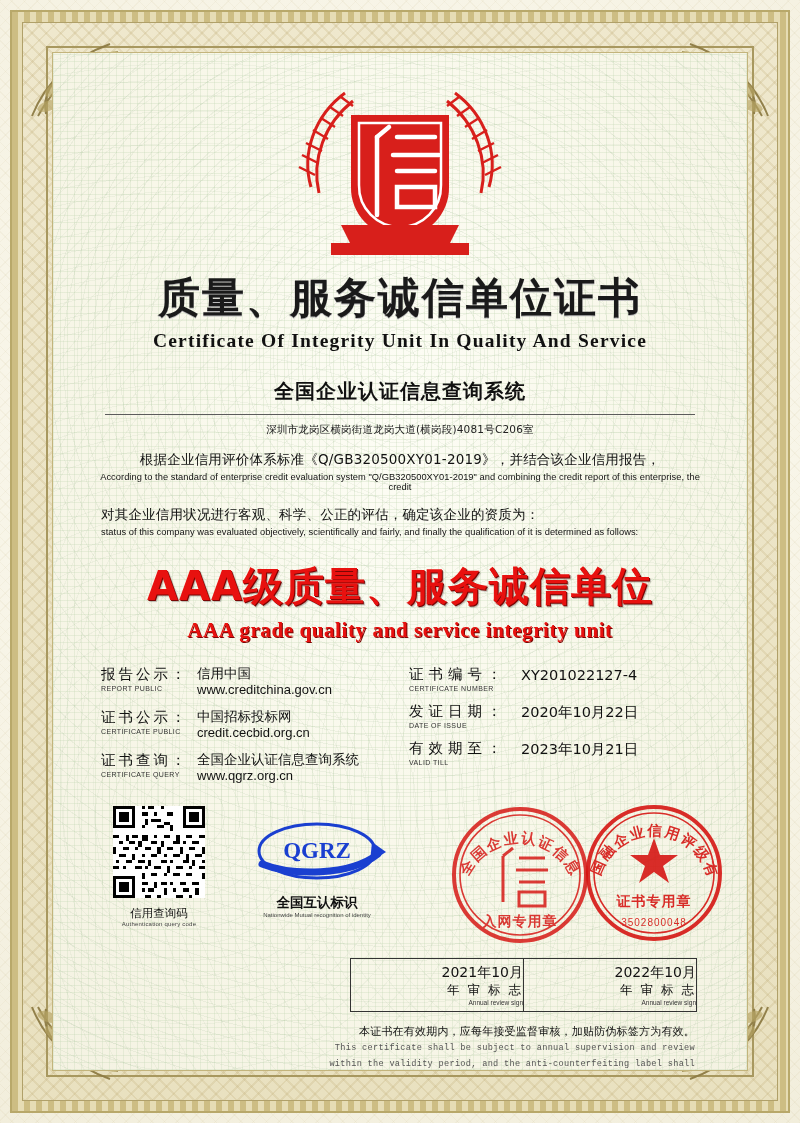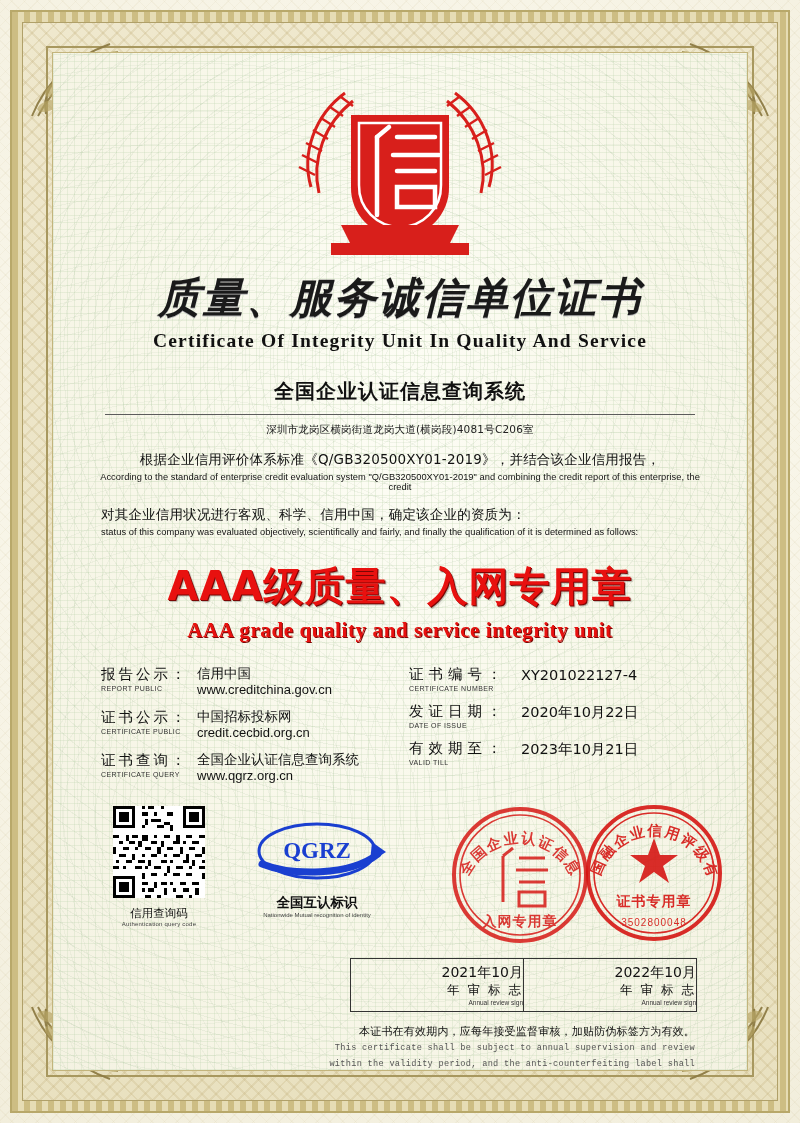--- a/index.html
+++ b/index.html
@@ -69,21 +69,20 @@
 
   
   .content{position:relative;z-index:4;padding:0 44px;}
   .emblem{display:flex;justify-content:center;margin-top:22px;}
   .title-cn{
     text-align:center;
     font-size:42px;letter-spacing:2px;font-weight:bold;
     color:#1a1a1a;margin-top:10px;
     font-family:"DejaVu Sans","Liberation Sans",sans-serif;
     text-shadow:0 1px 0 #bbb;
-    font-style:italic;
   }
   .title-en{
     text-align:center;font-size:19.5px;font-weight:bold;letter-spacing:1.2px;
     color:#111;margin-top:4px;
     font-family:"Liberation Serif",serif;
   }
   .company{
     text-align:center;font-size:20px;font-weight:bold;color:#111;
     margin-top:26px;letter-spacing:1px;
     font-family:"DejaVu Sans","Liberation Sans",sans-serif;
@@ -287,24 +286,24 @@
 
       <div class="title-cn">质量、服务诚信单位证书</div>
       <div class="title-en">Certificate Of Integrity Unit In Quality And Service</div>
 
       <div class="company">全国企业认证信息查询系统</div>
       <div class="rule"></div>
       <div class="address">深圳市龙岗区横岗街道龙岗大道(横岗段)4081号C206室</div>
 
       <div class="body-cn">根据企业信用评价体系标准《Q/GB320500XY01-2019》，并结合该企业信用报告，</div>
       <div class="body-en">According to the standard of enterprise credit evaluation system "Q/GB320500XY01-2019" and combining the credit report of this enterprise, the credit</div>
-      <div class="body-cn l2">对其企业信用状况进行客观、科学、信用中国，确定该企业的资质为：</div>
+      <div class="body-cn l2">对其企业信用状况进行客观、科学、公正的评估，确定该企业的资质为：</div>
       <div class="body-en l2">status of this company was evaluated objectively, scientifically and fairly, and finally the qualification of it is determined as follows:</div>
 
-      <div class="grade-cn">AAA级质量、入网专用章</div>
+      <div class="grade-cn">AAA级质量、服务诚信单位</div>
       <div class="grade-en">AAA grade quality and service integrity unit</div>
 
       <div class="info">
         <div class="info-col left">
 
           <div class="info-row">
             <div class="lbl">
               <div class="cn">报告公示：</div>
               <div class="en">REPORT  PUBLIC</div>
             </div>

